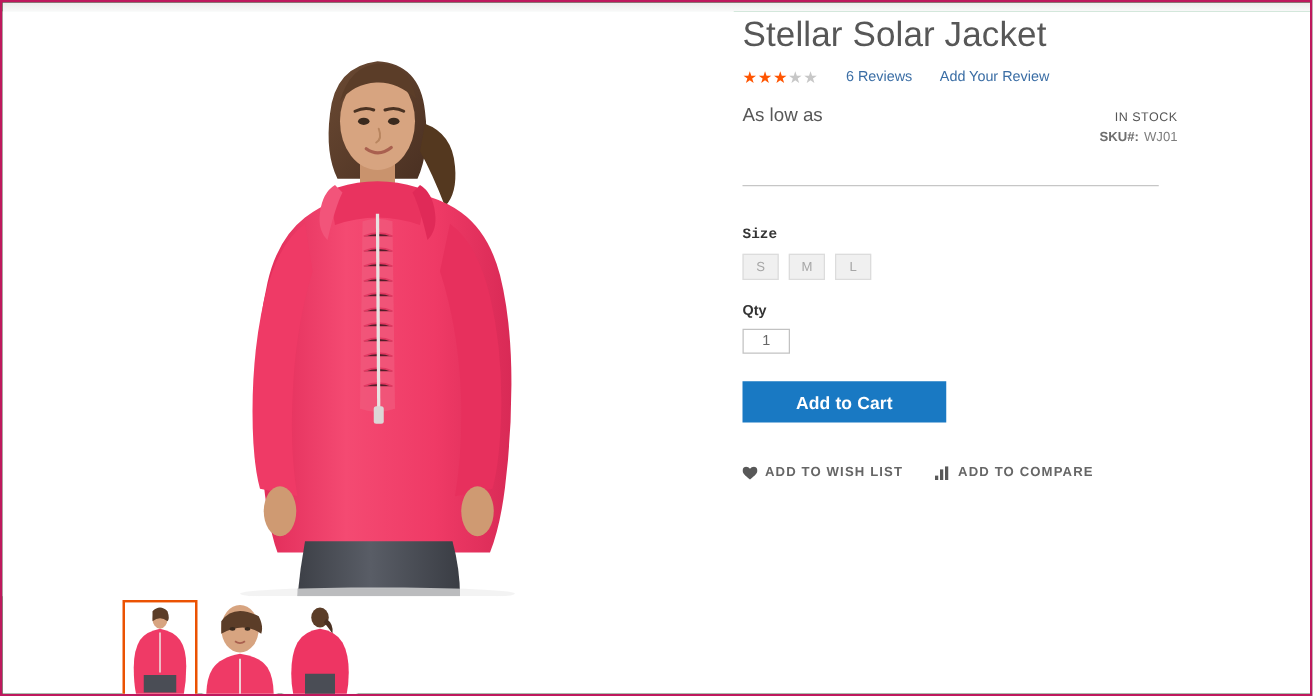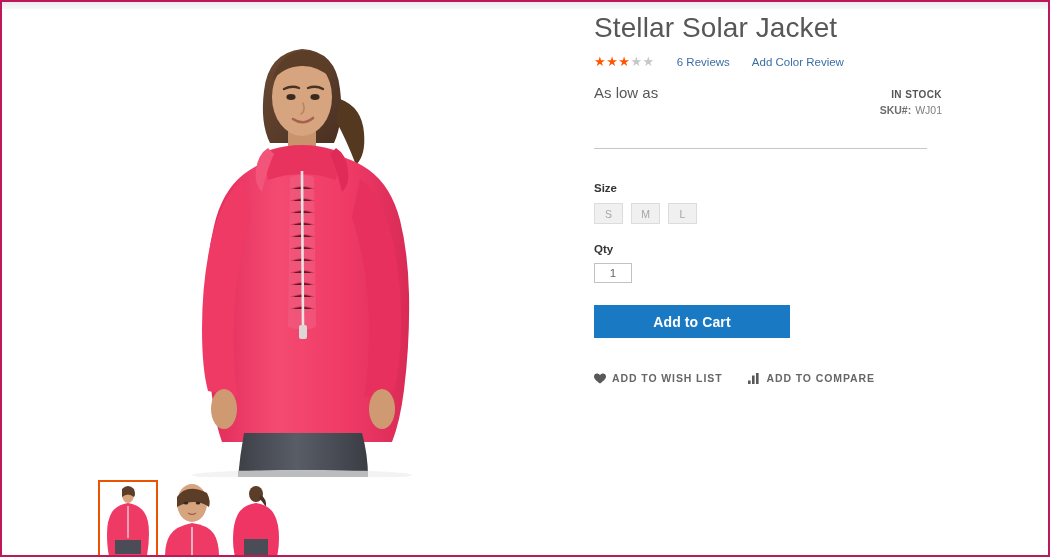--- a/index.html
+++ b/index.html
@@ -115,21 +115,21 @@
     letter-spacing: -0.3px;
     margin-top: 2px;
   }
   #stock-sku {
     position: absolute;
     right: -8px; top: 4px;
     text-align: right;
   }
   #stock-status {
     font-size: 10px;
-    font-weight: bold;
+    font-weight: normal;
     color: #555555;
     letter-spacing: 0.4px;
     line-height: 13px;
   }
   #sku-line {
     font-size: 10.5px;
     color: #7d7d7d;
     line-height: 14px;
     margin-top: 2px;
     white-space: nowrap;
@@ -145,21 +145,21 @@
   }
 
   
   #options { margin-top: 32px; }
   .opt-label {
     font-size: 11.5px;
     font-weight: bold;
     color: #333333;
     line-height: 14px;
   }
-  .opt-header { display: flex; align-items: center; }
+  .opt-header { display: flex; align-items: center; font-family: Liberation Mono, monospace; }
   .opt-value {
     font-size: 12px;
     color: #8f8f8f;
     margin-left: 10px;
   }
 
   #size-swatches {
     display: flex;
     gap: 8px;
     margin-top: 8px;
@@ -202,21 +202,21 @@
     background: #ffffff;
     font-family: "Liberation Sans", sans-serif;
     font-size: 11.5px;
     color: #666666;
     text-align: center;
     line-height: 18px;
   }
 
   #add-to-cart {
     margin-top: 22px;
-    width: 196px; height: 33px;
+    width: 163px; height: 33px;
     background: #1979c3;
     border: none;
     color: #ffffff;
     font-family: "Liberation Sans", sans-serif;
     font-size: 14px;
     font-weight: bold;
     cursor: pointer;
     letter-spacing: 0.1px;
   }
 
@@ -376,21 +376,21 @@
       </div>
     </div>
 
     <div id="product-info">
 
       <h1 id="product-title">Stellar Solar Jacket</h1>
 
       <div id="rating-row">
         <span id="stars"><span class="on">★★★</span><span class="off">★★</span></span>
         <a class="rating-link" href="#">6  Reviews</a>
-        <a class="rating-link" href="#">Add Color Review</a>
+        <a class="rating-link" href="#">Add Your Review</a>
       </div>
 
       <div id="price-stock">
         <div id="as-low-as">As low as</div>
         <div id="stock-sku">
           <div id="stock-status">IN STOCK</div>
           <div id="sku-line">
             <span class="sku-label">SKU#:</span><span class="sku-value">WJ01</span>
           </div>
         </div>

